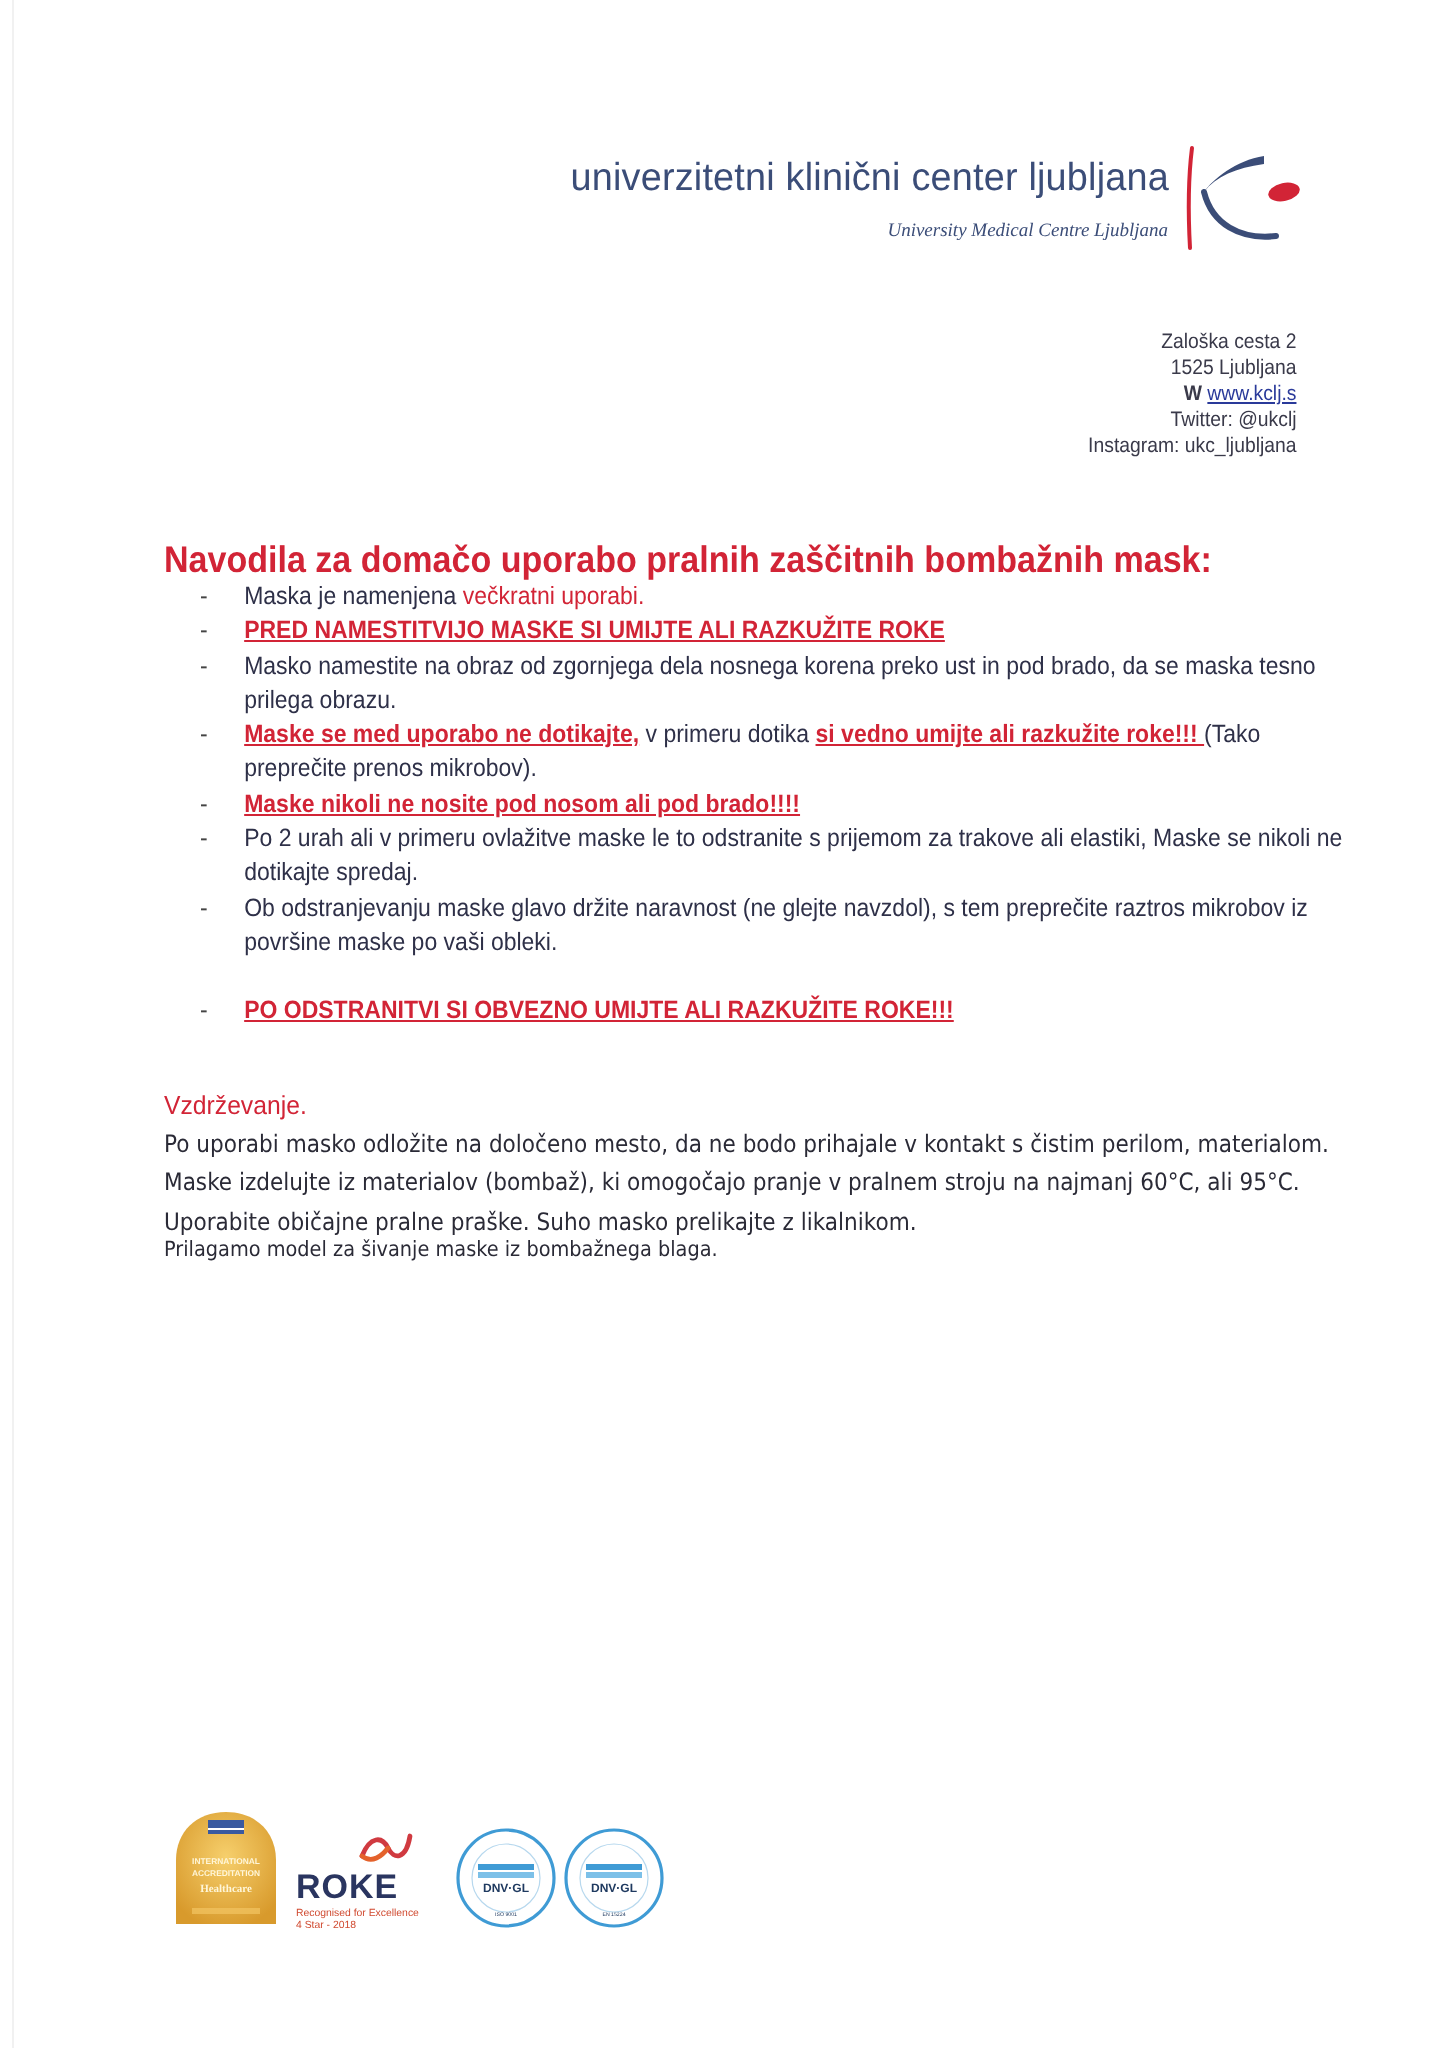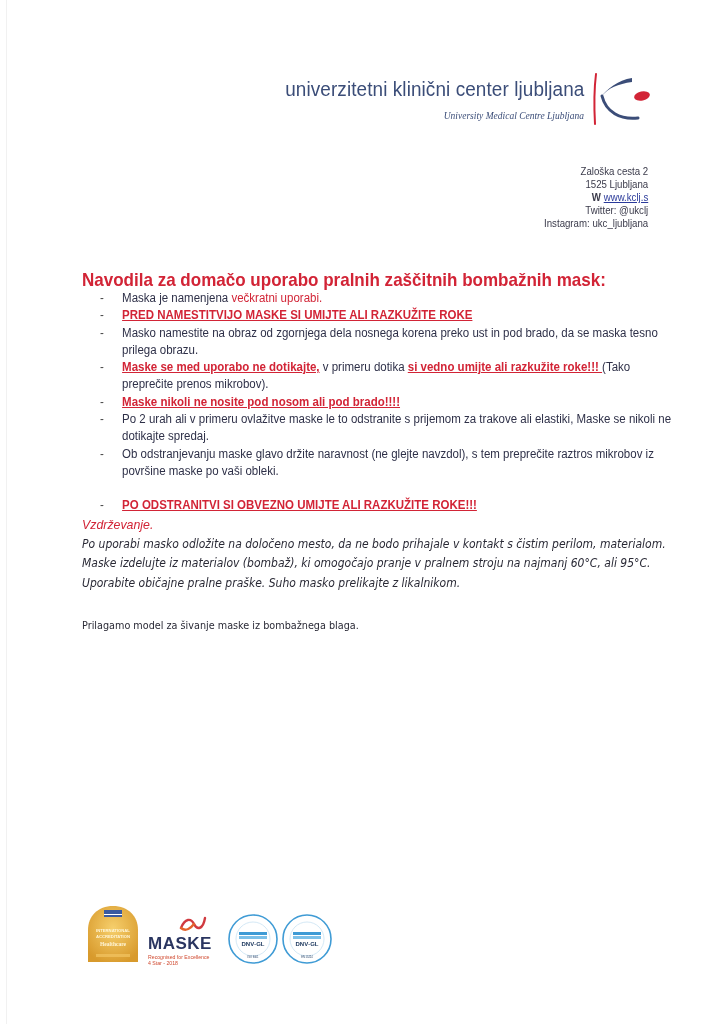--- a/index.html
+++ b/index.html
@@ -111,27 +111,26 @@
       top: 0;
       color: #444;
     }
     .red { color: #d22436; }
     .red-u { color: #d22436; font-weight: bold; text-decoration: underline; }
     .final-li { margin-top: 17px; }
     
     .maint {
       position: absolute;
       left: 82px;
-      top: 515px;
+      top: 543px;
       width: 590px;
       font-family: "DejaVu Sans", sans-serif;
       font-size: 12px;
       line-height: 19.5px;
       color: #2a2a36;
-      font-style: italic;
     }
     .maint .heading {
       color: #d22436;
       font-family: "Liberation Sans", sans-serif;
       font-size: 13px;
       transform: scaleX(0.95);
       transform-origin: left top;
     }
     .maint p { margin: 0; }
     .maint .body-text {
@@ -294,21 +293,21 @@
     <text x="29" y="36" font-size="4.2" text-anchor="middle" fill="#fff6d8" font-family="Liberation Sans, sans-serif" font-weight="bold">ACCREDITATION</text>
     <text x="29" y="44" font-size="5.5" text-anchor="middle" fill="#fff6d8" font-family="Liberation Serif, serif" font-weight="bold">Healthcare</text>
     <rect x="12" y="52" width="34" height="3" fill="#f2c562" opacity="0.7"></rect>
   </svg>
 
   <div class="badge-efqm">
     <svg style="position:absolute;left:30px;top:0;width:30px;height:20px" viewBox="0 0 30 20">
       <path d="M3 14 C 7 4, 13 4, 16 10 C 19 16, 25 16, 27 4" stroke="#d03a40" stroke-width="2.4" fill="none" stroke-linecap="round"></path>
       <path d="M3 14 C 8 18, 13 14, 16 10" stroke="#e4622c" stroke-width="2.4" fill="none" stroke-linecap="round"></path>
     </svg>
-    <div class="efqm-word">MASKE</div>
+    <div class="efqm-word">ROKE</div>
     <div class="efqm-sub">
       <div>Recognised for Excellence</div>
       <div>4 Star - 2018</div>
     </div>
   </div>
 
   <svg class="badge-dnv1" viewBox="0 0 54 54">
     <circle cx="27" cy="27" r="24" fill="#ffffff" stroke="#3f9bd5" stroke-width="1.6"></circle>
     <circle cx="27" cy="27" r="17" fill="none" stroke="#b7d8ee" stroke-width="0.6"></circle>
     <rect x="13" y="20" width="28" height="3" fill="#3f9bd5"></rect>

